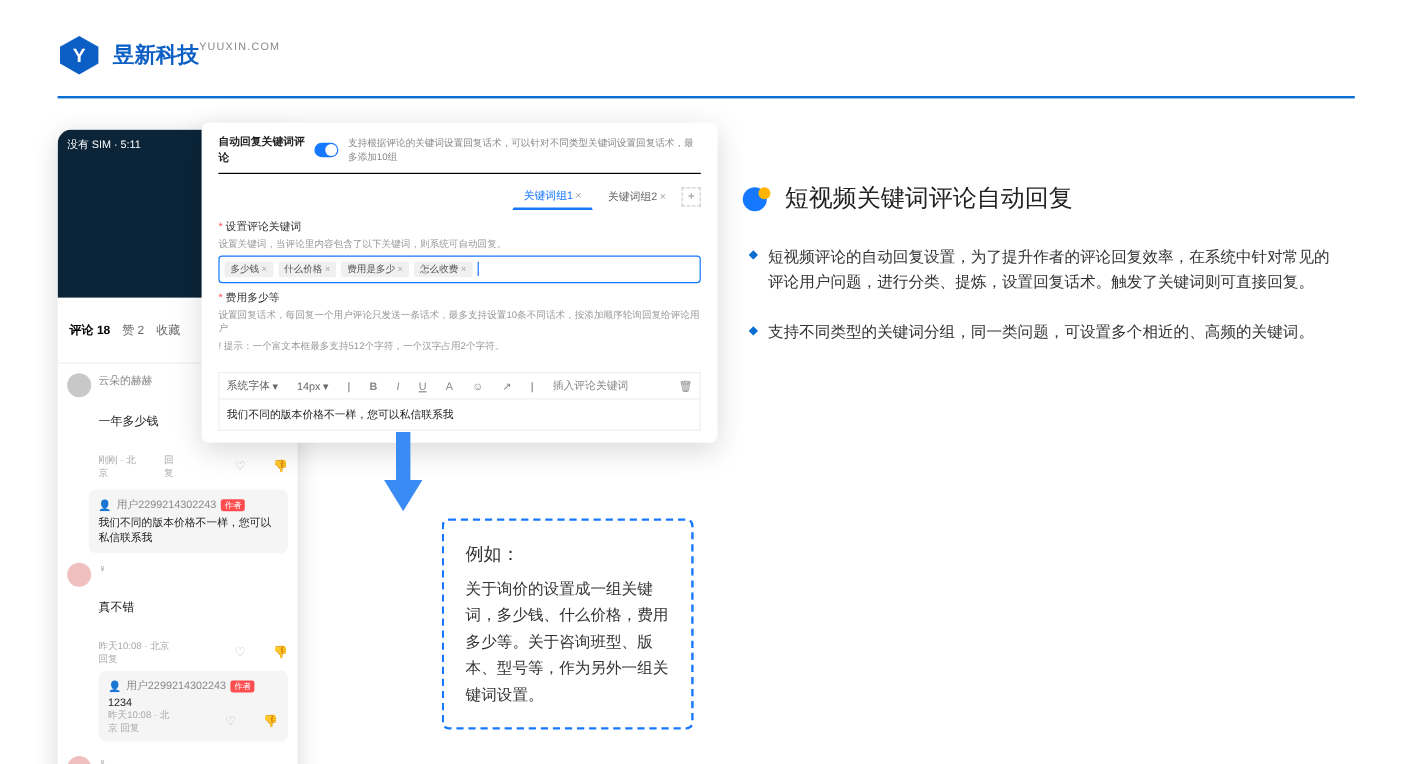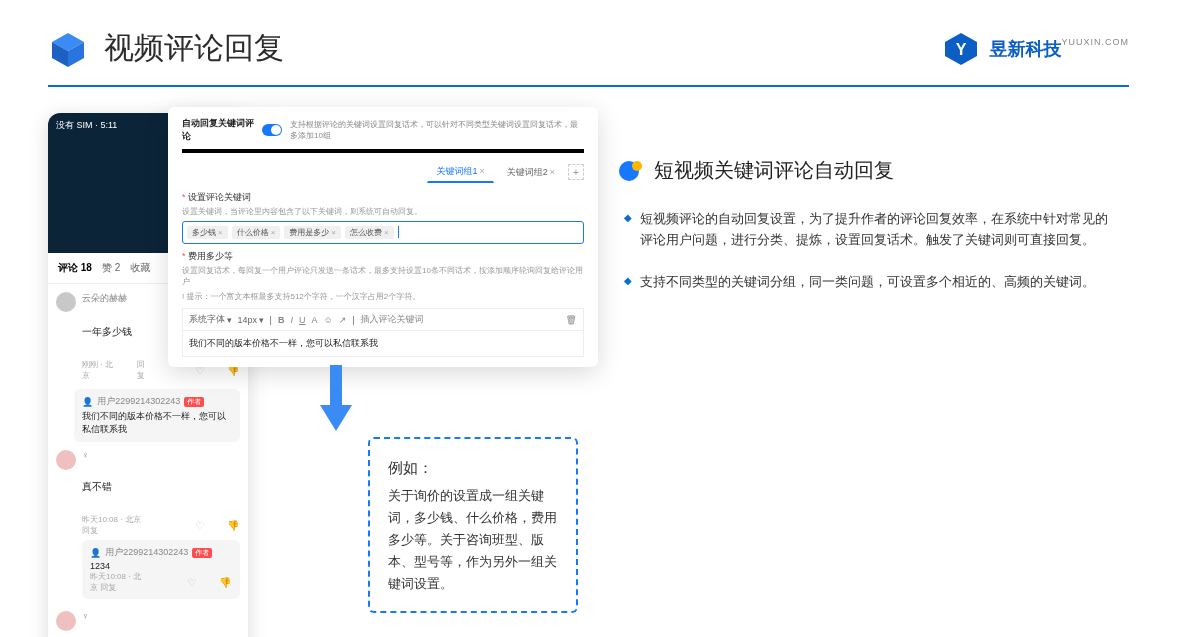--- a/index.html
+++ b/index.html
@@ -19,62 +19,62 @@
 
 
 .content { display: flex; padding: 20px 48px; gap: 40px; }
 .left-col { width: 530px; position: relative; height: 480px; }
 .right-col { width: 500px; padding-top: 50px; }
 
 
 .phone { position: absolute; top: 6px; left: 0; width: 200px; background: #fff; border-radius: 12px; box-shadow: 0 4px 20px rgba(0,0,0,0.15); overflow: hidden; z-index: 1; }
 .phone-top { background: #0b2438; color: #fff; height: 140px; padding: 6px 8px; font-size: 9px; position: relative; }
 .phone-top-bar { font-size: 9px; }
-.phone-tabs { display: flex; gap: 10px; padding: 8px 10px; font-size: 10px; color: #666; border-bottom: 1px solid #eee; }
+.phone-tabs { display: flex; gap: 10px; padding: 20px 10px; font-size: 10px; color: #666; border-bottom: 1px solid #eee; }
 .phone-tab-active { color: #000; font-weight: bold; }
 .comment-list { padding: 4px 8px; }
 .comment { display: flex; gap: 6px; padding: 4px 0; }
 .avatar { width: 20px; height: 20px; border-radius: 50%; background: #ddd; flex-shrink: 0; }
 .avatar.grey { background: #c8c8c8; }
 .avatar.pink { background: #f0c0c0; }
 .cmt-body { flex: 1; font-size: 9px; color: #888; }
 .cmt-name { color: #888; font-size: 9px; }
 .cmt-text { color: #222; font-size: 10px; margin: 20px 0; }
 .cmt-meta { font-size: 8px; color: #aaa; display: flex; gap: 23px; align-items: center; }
 .reply-bubble { margin: 4px 0 4px 18px; background: #f5f5f5; border-radius: 6px; padding: 6px 8px; font-size: 9px; }
 .reply-head { display: flex; align-items: center; gap: 4px; color: #888; margin-bottom: 2px; }
 .author-tag { background: #ff4d4f; color: #fff; font-size: 7px; padding: 0 3px; border-radius: 2px; }
 .phone-input { margin: 6px 8px 8px 8px; display: flex; align-items: center; gap: 6px; }
 .phone-input-box { flex: 1; background: #f2f2f2; border-radius: 14px; padding: 5px 10px; font-size: 9px; color: #aaa; }
 .phone-input-icons { display: flex; gap: 8px; color: #888; font-size: 12px; }
 .heart { color: #bbb; font-size: 10px; }
 
 
 .panel { position: absolute; top: 0; left: 120px; width: 430px; background: #fff; border-radius: 6px; box-shadow: 0 6px 24px rgba(0,0,0,0.15); padding: 10px 14px; z-index: 2; font-size: 9px; }
-.panel-row1 { display: flex; align-items: center; gap: 8px; border-bottom: 4px solid #000000; padding-bottom: 6px; }
+.panel-row1 { display: flex; align-items: center; gap: 8px; border-bottom: 1px solid #000000; padding-bottom: 6px; }
 .panel-title { font-weight: bold; color: #222; }
 .toggle { width: 22px; height: 12px; background: #1677ff; border-radius: 6px; position: relative; }
 .toggle::after { content: ''; position: absolute; right: 1px; top: 1px; width: 10px; height: 10px; background: #fff; border-radius: 50%; }
 .panel-desc { color: #888; font-size: 8px; }
 .panel-tabs { display: flex; gap: 4px; margin: 8px 0; align-items: center; justify-content: flex-end; }
 .ptab { padding: 3px 8px; font-size: 9px; color: #666; border: 1px solid transparent; }
 .ptab.active { color: #1677ff; border-bottom: 2px solid #1677ff; }
 .ptab-close { color: #aaa; margin-left: 2px; }
 .plus-btn { color: #999; border: 1px dashed #ccc; width: 16px; height: 16px; display: inline-flex; align-items: center; justify-content: center; font-size: 10px; }
 .section-label { font-size: 9px; color: #333; margin: 6px 0 2px; }
 .section-label::before { content: '* '; color: #ff4d4f; }
 .section-hint { font-size: 8px; color: #999; margin-bottom: 4px; }
 .kw-box { border: 1px solid #1677ff; border-radius: 3px; padding: 4px; display: flex; flex-wrap: wrap; gap: 4px; }
 .kw-tag { background: #f0f0f0; border-radius: 2px; padding: 1px 5px; font-size: 8px; color: #555; }
 .kw-tag-x { color: #aaa; margin-left: 2px; }
 .kw-cursor { width: 1px; height: 12px; background: #1677ff; }
 .kw-note { font-size: 8px; color: #999; margin-top: 4px; }
 .kw-note .red { color: #ff4d4f; }
 .kw-note .blue { color: #1677ff; }
-.editor-bar { display: flex; align-items: center; gap: 6px; border: 1px solid #eee; border-bottom: none; padding: 4px 6px; margin-top: 6px; font-size: 9px; color: #666; text-align: center; }
+.editor-bar { display: flex; align-items: center; gap: 16px; border: 1px solid #eee; border-bottom: none; padding: 4px 6px; margin-top: 16px; font-size: 9px; color: #666; text-align: center; }
 .editor-bar .sel { display: flex; align-items: center; gap: 2px; }
 .editor-bar .tool { color: #888; }
 .editor-bar .spacer { flex: 1; }
 .editor-body { border: 1px solid #eee; padding: 6px; font-size: 9px; color: #222; }
 
 
 .down-arrow { position: absolute; top: 258px; left: 268px; z-index: 3; }
 
 
 .example-box { position: absolute; top: 330px; left: 320px; width: 210px; border: 2px dashed #1677ff; border-radius: 6px; padding: 16px 18px; font-size: 13px; color: #333; line-height: 1.7; }
@@ -85,28 +85,20 @@
 .rc-dot { width: 26px; height: 26px; }
 .rc-title { font-size: 20px; color: #222; }
 .rc-bullets { list-style: none; padding-left: 6px; }
 .rc-bullets li { position: relative; padding-left: 16px; font-size: 13px; color: #333; line-height: 1.65; margin-bottom: 20px; }
 .rc-bullets li::before { content: '◆'; position: absolute; left: 0; top: 2px; color: #0a6ed1; font-size: 10px; }
 </style>
 </head>
 <body>
 
 <div class="header">
-  <div class="header-left">
-    <svg class="cube-icon" viewBox="0 0 40 40">
-      <polygon points="20,4 36,13 20,22 4,13" fill="#3b8bf4"></polygon>
-      <polygon points="4,13 20,22 20,38 4,29" fill="#1e5fc4"></polygon>
-      <polygon points="36,13 20,22 20,38 36,29" fill="#2a74de"></polygon>
-    </svg>
-    <h1 class="page-title">视频评论回复</h1>
-  </div>
   <div class="header-right">
     <svg class="logo-mark" viewBox="0 0 36 36">
       <polygon points="18,2 34,11 34,25 18,34 2,25 2,11" fill="#0a5ec4"></polygon>
       <text x="18" y="24" text-anchor="middle" fill="#fff" font-size="16" font-weight="bold">Y</text>
     </svg>
     <div class="logo-text">
       <span class="logo-main">昱新科技</span>
       <span class="logo-sub">YUUXIN.COM</span>
     </div>
   </div>

